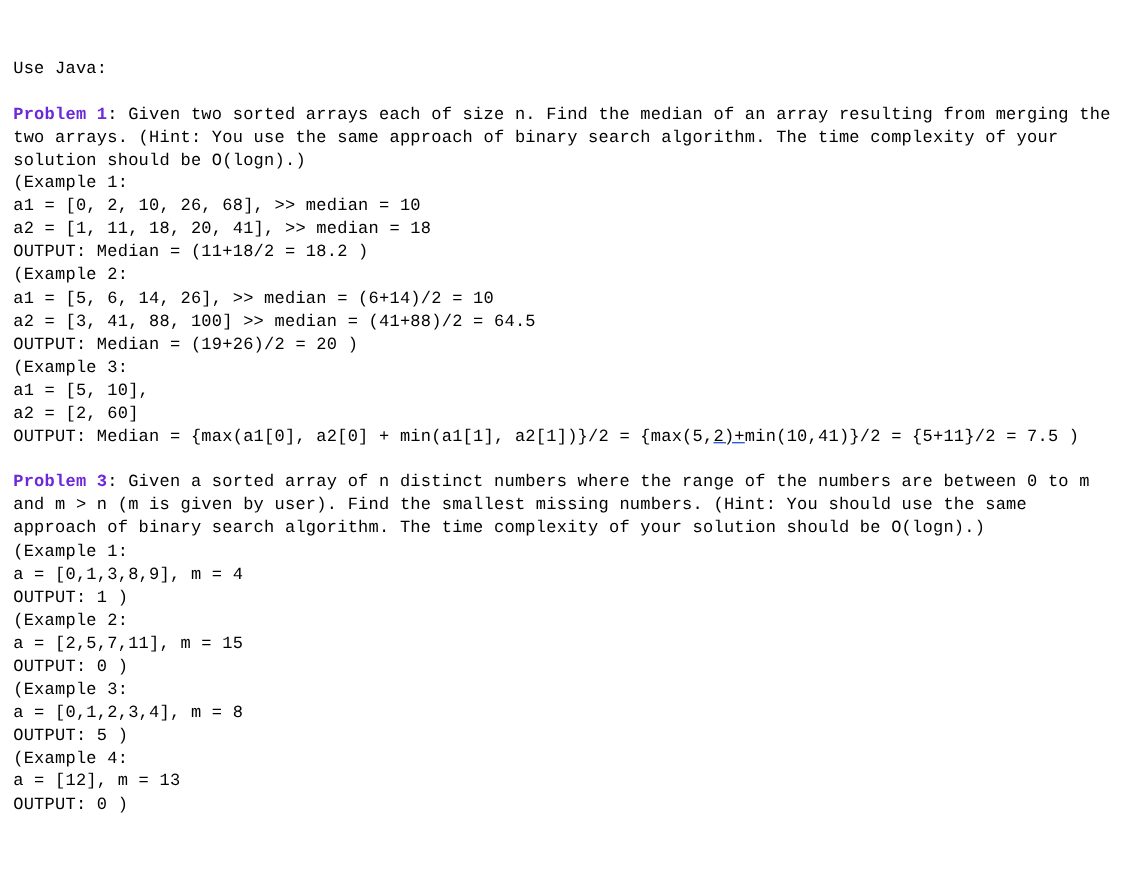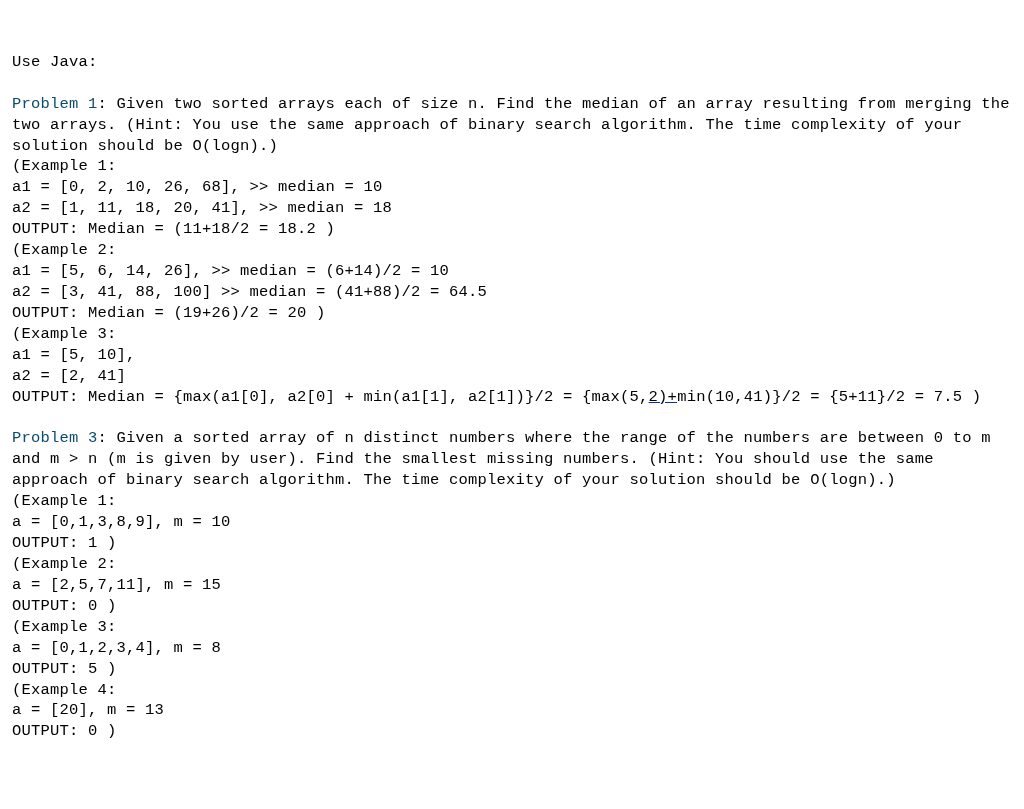--- a/index.html
+++ b/index.html
@@ -7,48 +7,48 @@
     font-size: 15.5px;
     line-height: 1.35;
     color: #000;
     background: #fff;
     margin: 0;
     padding: 10px 12px;
     white-space: pre-wrap;
     letter-spacing: 0.2px;
     width: 1000px;
   }
-  .hdr { color: #0c4a6e; font-weight: normal; }
+  .hdr { color: #6d28d9; font-weight: bold; }
   .underline { text-decoration: underline; text-decoration-color: #0033cc; }
 </style>
 </head>
 <body>
 
 <span>Use Java:</span>
 
 <span class="hdr">Problem 1</span><span>: Given two sorted arrays each of size n. Find the median of an array resulting from merging the two arrays. (Hint: You use the same approach of binary search algorithm. The time complexity of your solution should be O(logn).)</span>
 <span>(Example 1:</span>
 <span>a1 = [0, 2, 10, 26, 68], &gt;&gt; median = 10</span>
 <span>a2 = [1, 11, 18, 20, 41], &gt;&gt; median = 18</span>
 <span>OUTPUT: Median = (11+18/2 = 18.2 )</span>
 <span>(Example 2:</span>
 <span>a1 = [5, 6, 14, 26], &gt;&gt; median = (6+14)/2 = 10</span>
 <span>a2 = [3, 41, 88, 100] &gt;&gt; median = (41+88)/2 = 64.5</span>
 <span>OUTPUT: Median = (19+26)/2 = 20 )</span>
 <span>(Example 3:</span>
 <span>a1 = [5, 10],</span>
-<span>a2 = [2, 41]</span>
+<span>a2 = [2, 60]</span>
 <span>OUTPUT: Median = {max(a1[0], a2[0] + min(a1[1], a2[1])}/2 = {max(5,</span><span class="underline">2)+</span><span>min(10,41)}/2 = {5+11}/2 = 7.5 )</span>
 
 <span class="hdr">Problem 3</span><span>: Given a sorted array of n distinct numbers where the range of the numbers are between 0 to m and m &gt; n (m is given by user). Find the smallest missing numbers. (Hint: You should use the same approach of binary search algorithm. The time complexity of your solution should be O(logn).)</span>
 <span>(Example 1:</span>
-<span>a = [0,1,3,8,9], m = 10</span>
+<span>a = [0,1,3,8,9], m = 4</span>
 <span>OUTPUT: 1 )</span>
 <span>(Example 2:</span>
 <span>a = [2,5,7,11], m = 15</span>
 <span>OUTPUT: 0 )</span>
 <span>(Example 3:</span>
 <span>a = [0,1,2,3,4], m = 8</span>
 <span>OUTPUT: 5 )</span>
 <span>(Example 4:</span>
-<span>a = [20], m = 13</span>
+<span>a = [12], m = 13</span>
 <span>OUTPUT: 0 )</span>
 
 
 </body></html>

